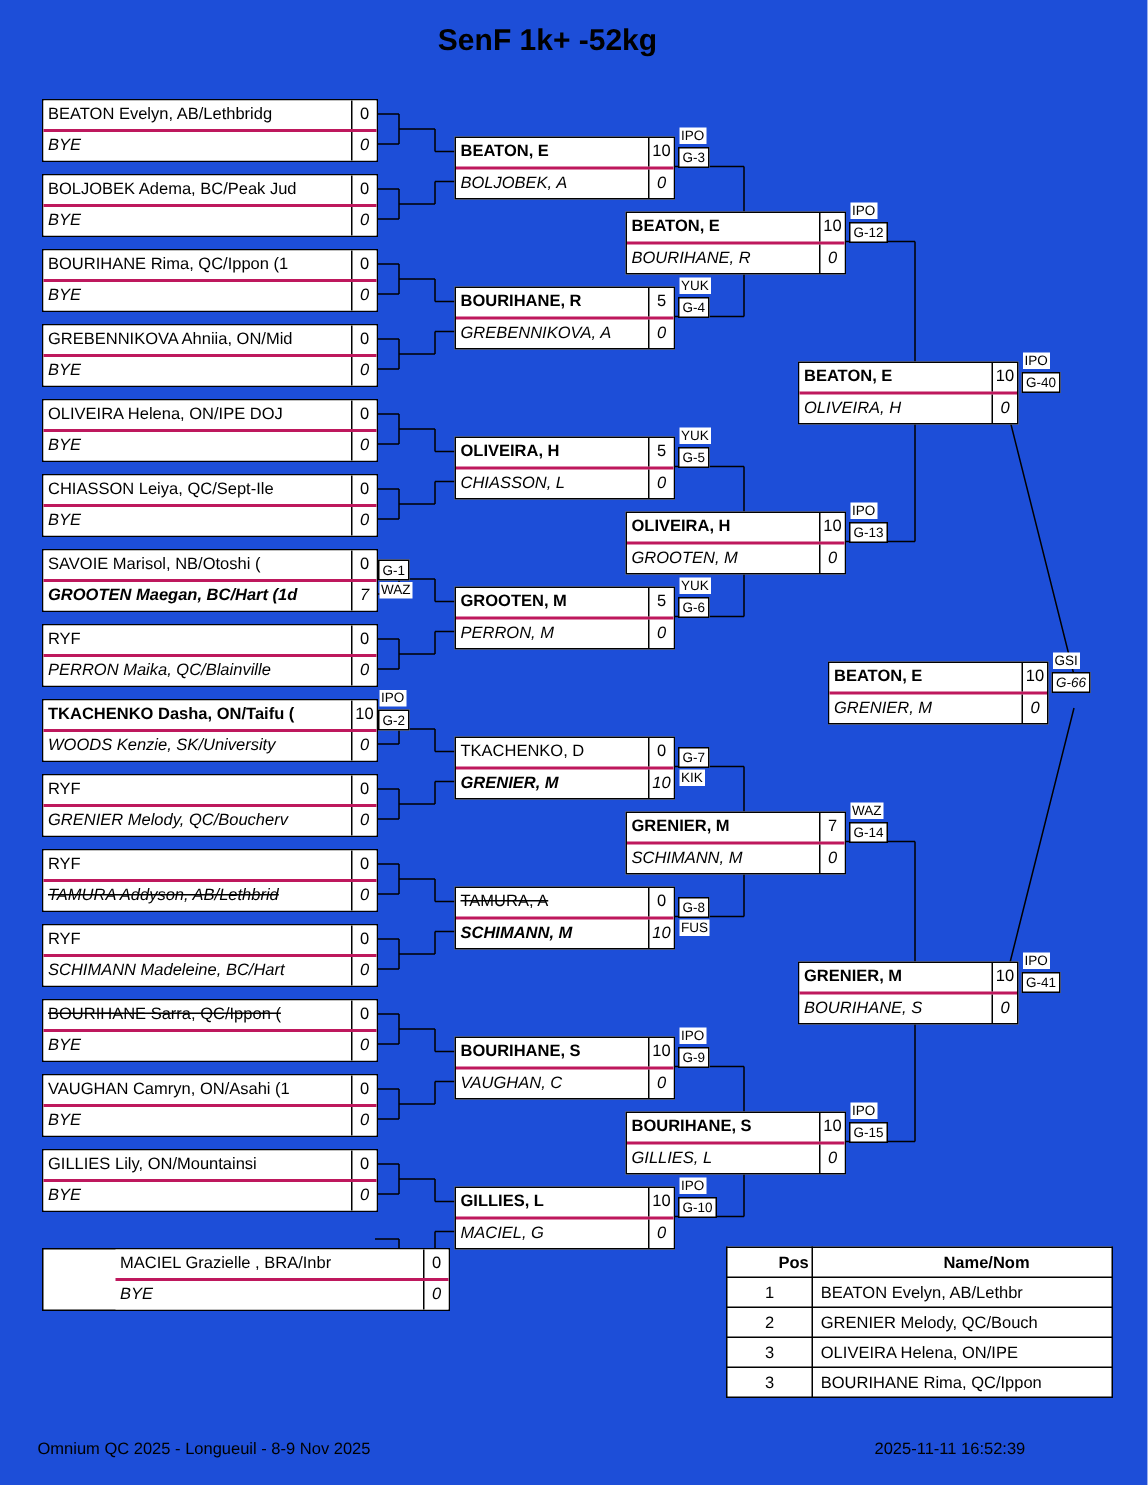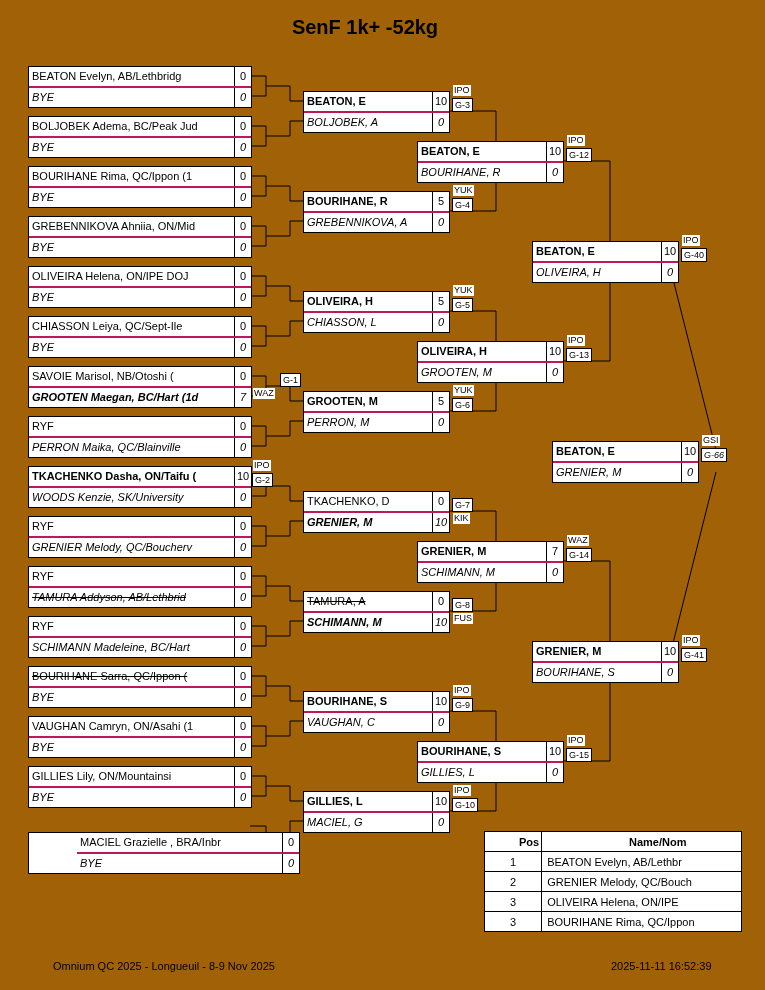--- a/index.html
+++ b/index.html
@@ -1,16 +1,16 @@
 <!DOCTYPE html>
 <html><head>
 <meta charset="utf-8">
 <style>
   html,body{margin:0;padding:0;background:#fff;}
-  #page{position:relative;width:765px;height:990px;background:#a16207;overflow:hidden;
+  #page{position:relative;width:765px;height:990px;background:#1d4ed8;overflow:hidden;
         font-family:"Liberation Sans",sans-serif;color:#000;}
   #title{position:absolute;top:16px;left:0;width:730px;text-align:center;
          font-size:20px;font-weight:bold;}
   svg.lines{position:absolute;left:0;top:0;z-index:0;}
   .match-box{position:absolute;border:1px solid #000;background:#fff;z-index:1;}
   .row{display:flex;height:19px;line-height:19px;font-size:11px;background:#fff;}
   .row + .row{border-top:2px solid #be185d;font-style:italic;}
   .name{flex:1;padding-left:3px;white-space:nowrap;overflow:hidden;}
   .name.bold{font-weight:bold;}
   .name.struck{text-decoration:line-through;}
@@ -18,21 +18,21 @@
   .glabel{position:absolute;z-index:2;border:1px solid #000;background:#fff;
           font-size:9px;height:12px;line-height:12px;padding:0 2px;text-align:right;}
   .gcode{position:absolute;z-index:2;font-size:9px;height:11px;line-height:11px;background:#fff;padding:0 1px;}
   #results-title{position:absolute;left:484px;top:811px;width:234px;text-align:center;
                  font-size:13px;font-weight:bold;z-index:2;}
   #results-table{position:absolute;left:484px;top:831px;border-collapse:collapse;z-index:2;background:#fff;}
   #results-table th,#results-table td{border:1px solid #000;font-size:11px;height:19px;padding:0 2px;}
   #results-table th{font-weight:bold;padding-left:34px;}
   #results-table td.pos{width:36px;text-align:center;}
   #results-table td.nm{width:192px;text-align:left;padding-left:5px;}
-  .footer{position:absolute;top:960px;font-size:11px;z-index:2;margin-left:28px;}
+  .footer{position:absolute;top:960px;font-size:11px;z-index:2;}
   #footer-left{left:25px;}
   #footer-right{left:583px;}
 </style>
 </head>
 <body>
 
 <div id="page">
   <svg class="lines" width="765" height="990">
     <path id="connector-path" d="M250 76H266M250 96H266M266 76V96M266 86H290M290 86V101M290 101H303M250 126H266M250 146H266M266 126V146M266 136H290M290 136V121M290 121H303M250 176H266M250 196H266M266 176V196M266 186H290M290 186V201M290 201H303M250 226H266M250 246H266M266 226V246M266 236H290M290 236V221M290 221H303M250 276H266M250 296H266M266 276V296M266 286H290M290 286V301M290 301H303M250 326H266M250 346H266M266 326V346M266 336H290M290 336V321M290 321H303M250 376H266M250 396H266M266 376V396M266 386H290M290 386V401M290 401H303M250 426H266M250 446H266M266 426V446M266 436H290M290 436V421M290 421H303M250 476H266M250 496H266M266 476V496M266 486H290M290 486V501M290 501H303M250 526H266M250 546H266M266 526V546M266 536H290M290 536V521M290 521H303M250 576H266M250 596H266M266 576V596M266 586H290M290 586V601M290 601H303M250 626H266M250 646H266M266 626V646M266 636H290M290 636V621M290 621H303M250 676H266M250 696H266M266 676V696M266 686H290M290 686V701M290 701H303M250 726H266M250 746H266M266 726V746M266 736H290M290 736V721M290 721H303M250 776H266M250 796H266M266 776V796M266 786H290M290 786V801M290 801H303M250 826H266M250 846H266M266 826V846M266 836H290M290 836V821M290 821H303M448 111H496M496 111V141M448 211H496M496 211V182M448 311H496M496 311V341M448 411H496M496 411V382M448 511H496M496 511V541M448 611H496M496 611V582M448 711H496M496 711V741M448 811H496M496 811V782M562 161H610M610 161V241M562 361H610M610 361V282M562 561H610M610 561V641M562 761H610M610 761V682M672 275L716 450M672 647L716 472" stroke="#000" stroke-width="1" fill="none"></path>
   </svg>
@@ -101,21 +101,21 @@
       <div class="match-box" style="left: 28px; top: 366px; width: 222px;">
         <div class="row">
           <div class="name">SAVOIE Marisol, NB/Otoshi (</div>
           <div class="score">0</div>
         </div>
         <div class="row">
           <div class="name bold">GROOTEN Maegan, BC/Hart (1d</div>
           <div class="score">7</div>
         </div>
       </div>
-      <div class="glabel" style="left: 252px; top: 373px; margin-left: 28px;">G-1</div>
+      <div class="glabel" style="left: 252px; top: 373px;">G-1</div>
       <div class="gcode" style="left: 253px; top: 388px;">WAZ</div>
       <div class="match-box" style="left: 28px; top: 416px; width: 222px;">
         <div class="row">
           <div class="name">RYF</div>
           <div class="score">0</div>
         </div>
         <div class="row">
           <div class="name">PERRON Maika, QC/Blainville</div>
           <div class="score">0</div>
         </div>

